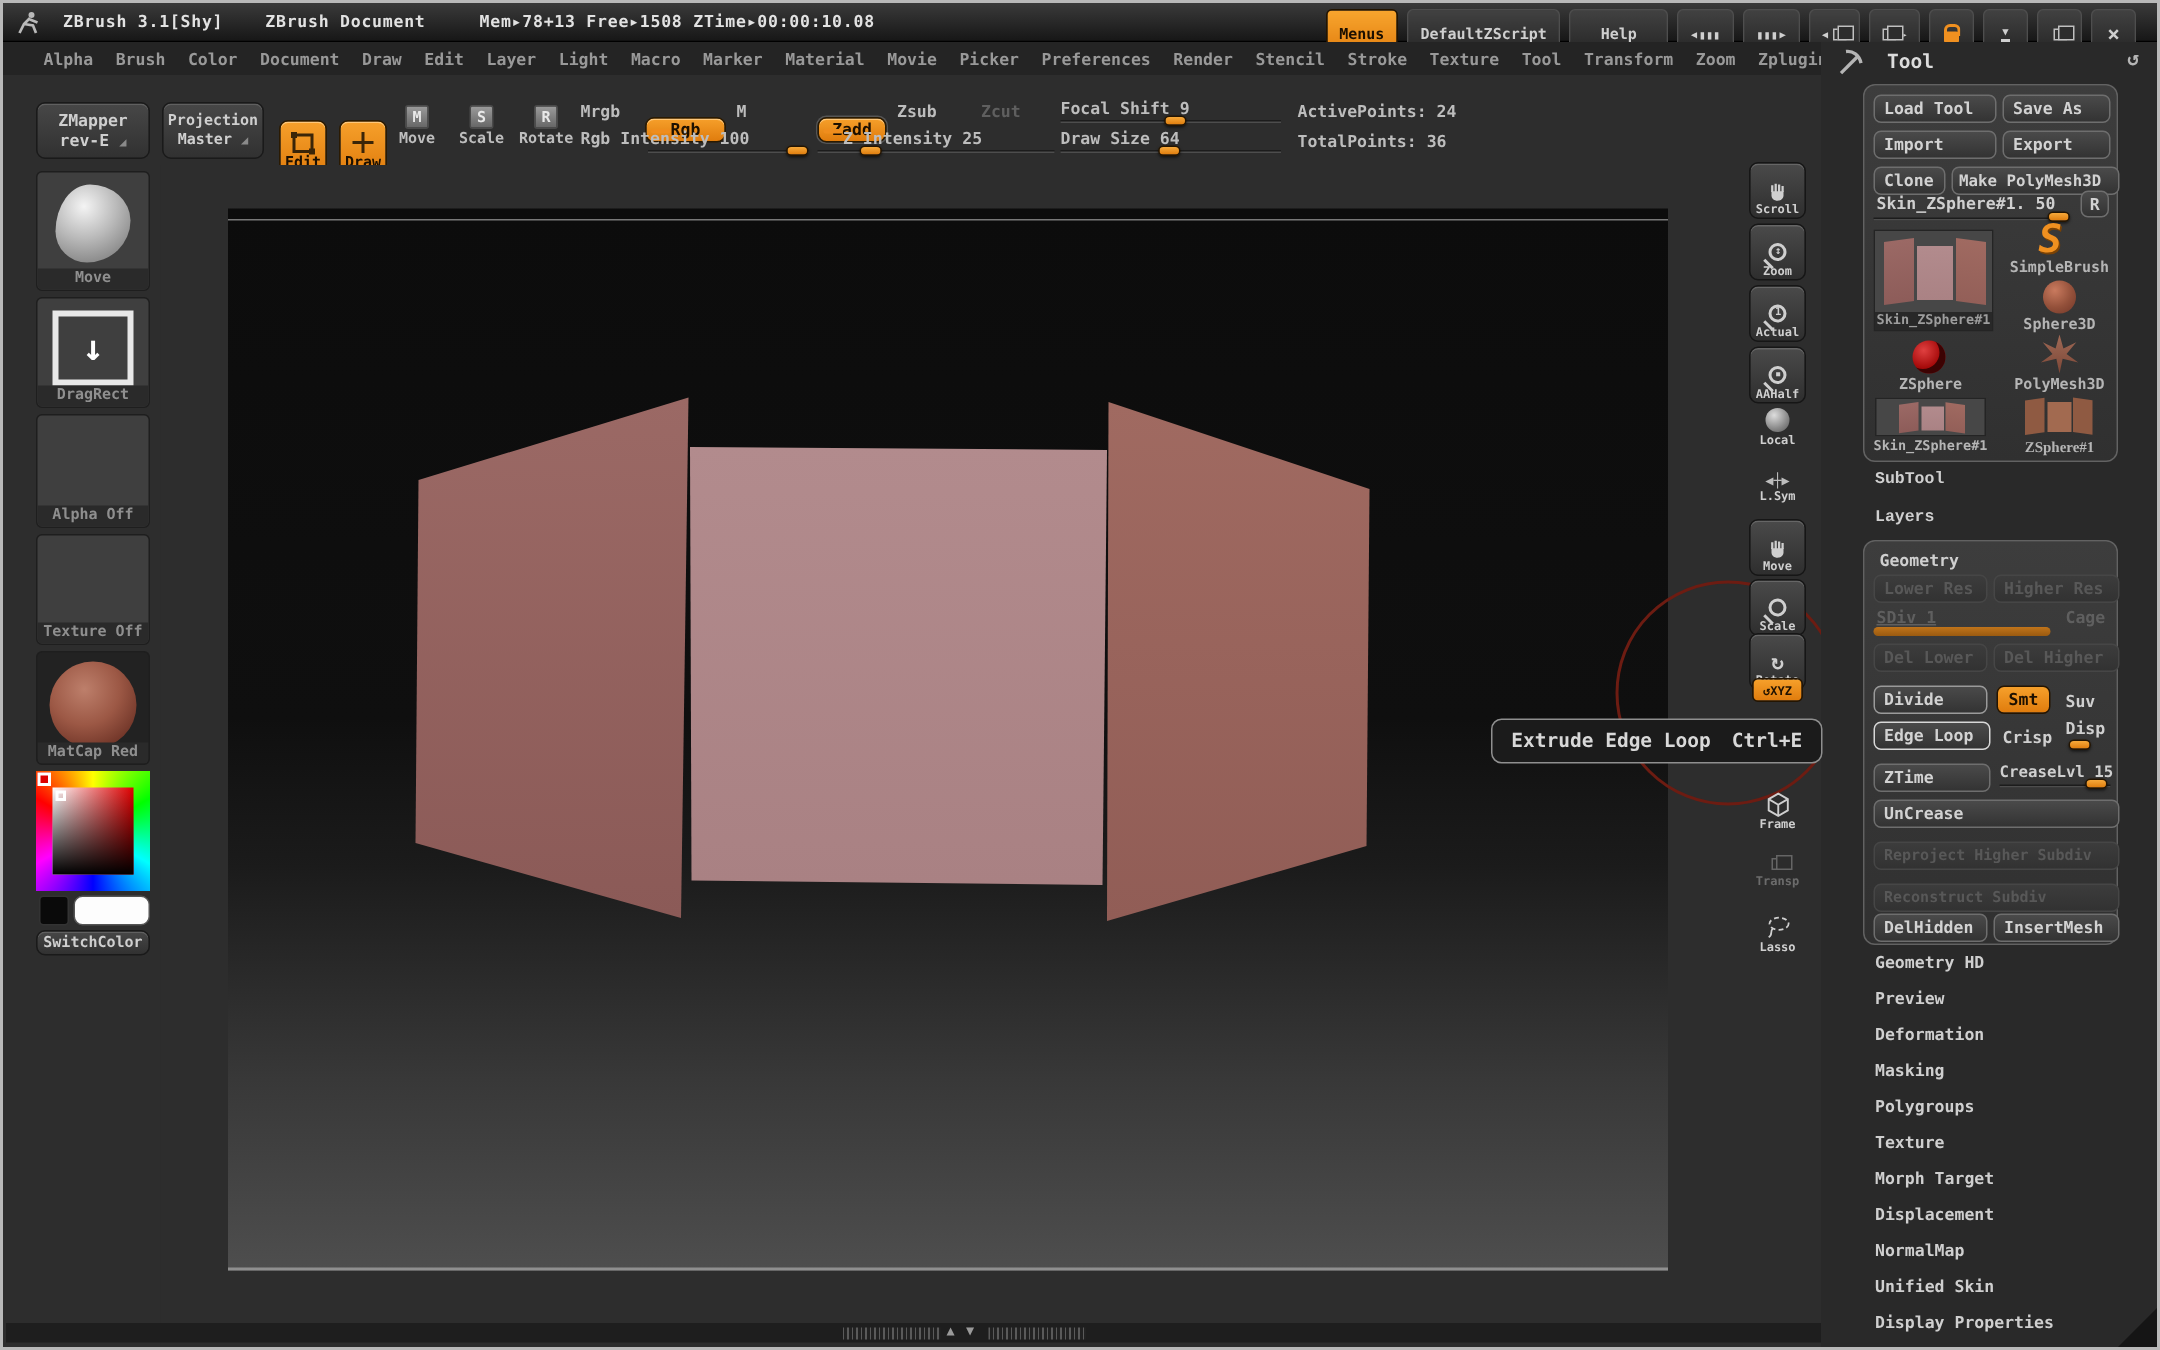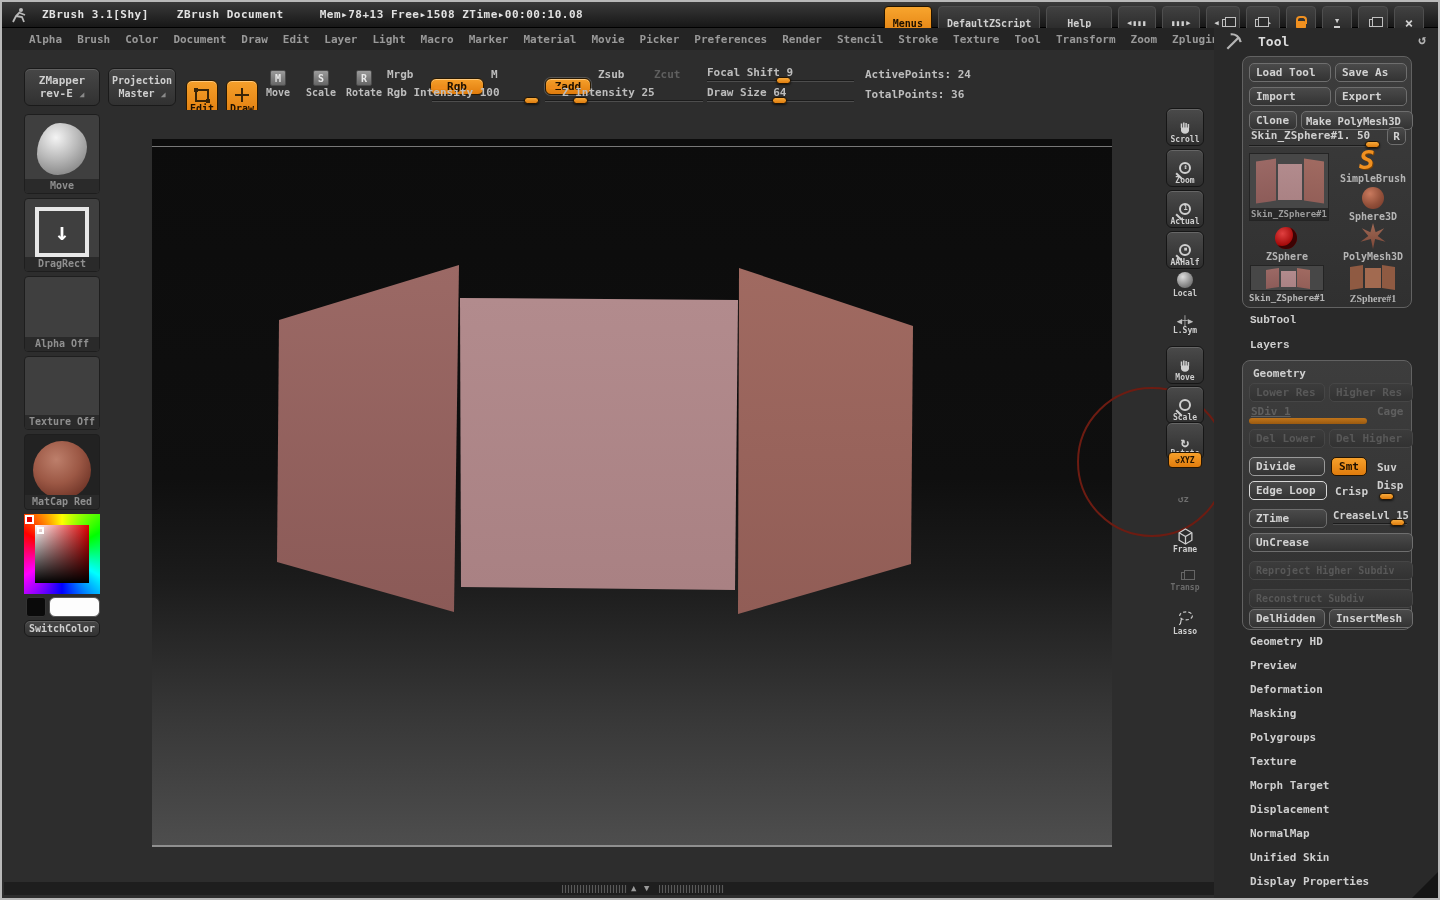--- a/index.html
+++ b/index.html
@@ -523,14 +523,18 @@
         <div>Morph Target</div>
         <div>Displacement</div>
         <div>NormalMap</div>
         <div>Unified Skin</div>
         <div>Display Properties</div>
       </div>
 
     <div id="resize-tri"></div>
   </div>
 
+  <div id="tooltip">
+    <span>Extrude Edge Loop</span>
+    <span>Ctrl+E</span>
+  </div>
 
 </div>
 
 </body></html>

